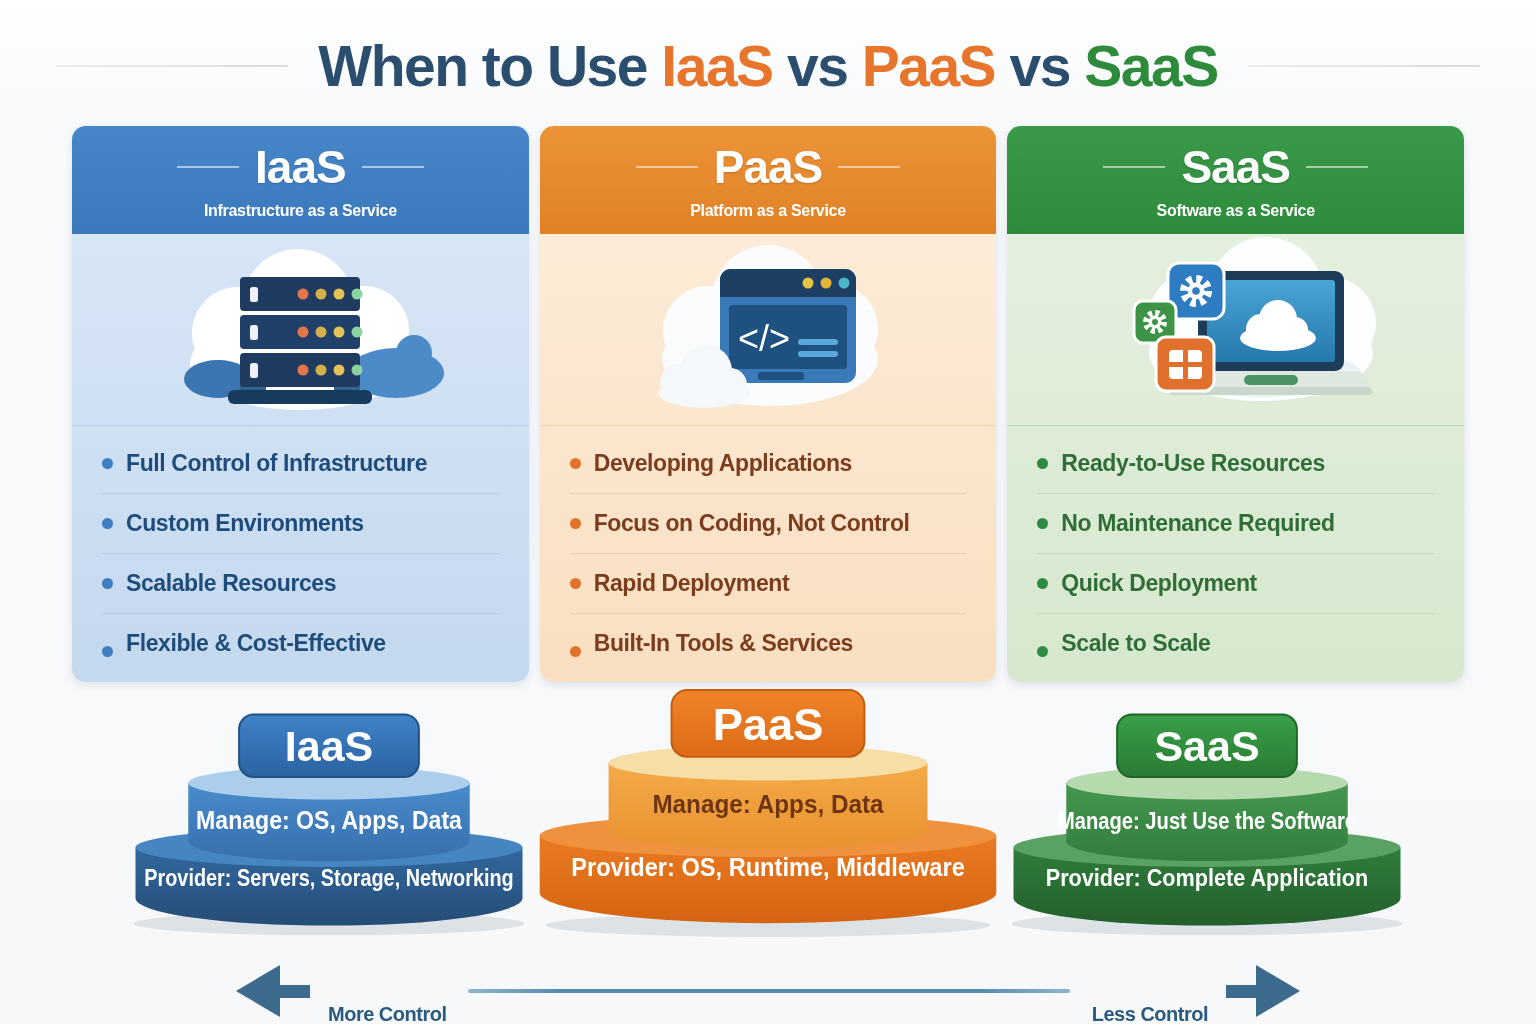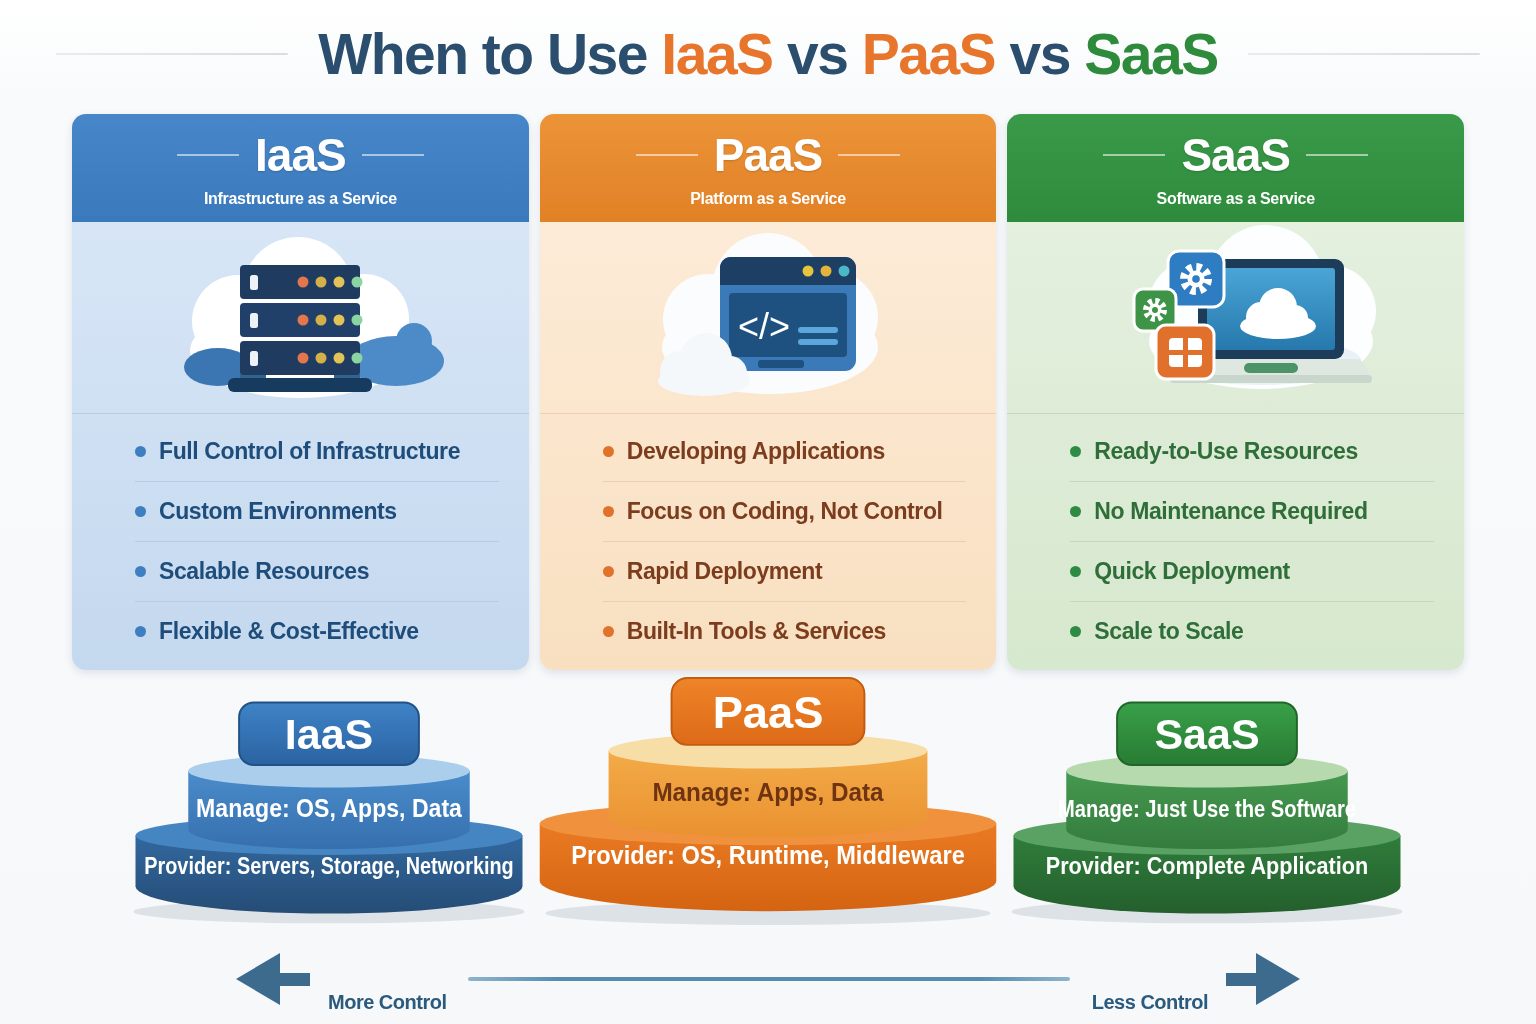--- a/index.html
+++ b/index.html
@@ -3,21 +3,21 @@
 <meta charset="utf-8">
 <style>
   * { margin:0; padding:0; box-sizing:border-box; }
   html,body { background:#eef0f2; }
   .page {
     width:1536px; height:1024px; margin:0 auto; position:relative; overflow:hidden;
     background:linear-gradient(180deg,#ffffff 0%,#f8fafb 10%,#f6f8fa 100%);
     font-family:"Liberation Sans", sans-serif;
   }
   
-  .title-row { display:flex; align-items:center; padding:0 56px; margin-top:14px; height:80px; }
+  .title-row { display:flex; align-items:center; padding:0 56px; margin-top:26px; height:80px; }
   .title-line { flex:1; height:2px; background:linear-gradient(90deg,#e9ecef,#d9dde1); border-radius:1px; }
   h1.title { white-space:nowrap; margin:0 30px; font-size:57px; font-weight:bold; letter-spacing:-1.5px; }
   .t-navy { color:#2b4d6e; } .t-orange { color:#e8752c; } .t-green { color:#2e8b3c; }
   
   .cards { display:flex; gap:11px; padding:0 72px; margin-top:20px; height:556px; }
   .card { flex:1; border-radius:14px; overflow:hidden; box-shadow:0 3px 9px rgba(40,60,90,.12); display:flex; flex-direction:column; }
   .card-iaas { background:linear-gradient(180deg,#dce9f8 0%,#cfe0f3 55%,#c4d8ee 100%); }
   .card-paas { background:linear-gradient(180deg,#fdeedd 0%,#fbe6cd 55%,#f8dfc0 100%); }
   .card-saas { background:linear-gradient(180deg,#e8f2e3 0%,#deecd7 55%,#d6e8ce 100%); }
   .card-header { height:108px; display:flex; flex-direction:column; align-items:center; justify-content:center; }
@@ -26,26 +26,26 @@
   .card-saas .card-header { background:linear-gradient(180deg,#3a9a49,#2e8b3c); }
   .acronym-row { display:flex; align-items:center; }
   .acr-line { width:62px; height:2px; background:rgba(255,255,255,.55); margin:0 16px; }
   .acronym { font-size:46px; font-weight:bold; color:#fff; letter-spacing:-1px; text-shadow:0 1px 2px rgba(0,0,0,.18); }
   .subtitle { font-size:16px; font-weight:bold; color:#fff; margin-top:8px; letter-spacing:-.3px; }
   .icon-area { height:192px; display:flex; align-items:center; justify-content:center; }
   .card-iaas .icon-area { border-bottom:1px solid #b6cce5; }
   .card-paas .icon-area { border-bottom:1px solid #ead0b0; }
   .card-saas .icon-area { border-bottom:1px solid #c2d8ba; }
   .icon-area svg { width:320px; height:185px; }
-  ul.bullets { list-style:none; padding:8px 30px 0; flex:1;margin-left:33px; }
+  ul.bullets { list-style:none; padding:8px 30px 0; flex:1; }
   li.bullet { display:flex; align-items:center; gap:13px; padding:16px 0; }
   .card-iaas li.bullet { border-bottom:1px solid #b6cce5; }
   .card-paas li.bullet { border-bottom:1px solid #ead0b0; }
   .card-saas li.bullet { border-bottom:1px solid #c2d8ba; }
-  li.bullet:last-child { border-bottom:none !important; }
+  li.bullet:last-child { border-bottom:none !important;align-items:flex-end; }
   .dot { width:11px; height:11px; border-radius:50%; flex:0 0 auto; }
   .card-iaas .dot { background:#3d7fc1; } .card-paas .dot { background:#e0722c; } .card-saas .dot { background:#2e8b44; }
   .bullet-text { font-size:23px; font-weight:bold; letter-spacing:-.4px; white-space:nowrap; }
   .card-iaas .bullet-text { color:#1e4d7b; } .card-paas .bullet-text { color:#7c3c1e; } .card-saas .bullet-text { color:#2f6e38; }
   
   .stacks { display:flex; align-items:flex-end; justify-content:center; margin-top:10px; height:254px; }
   .stack { position:relative; }
   .stack-paas-wrap { margin:0 -22px; z-index:2; }
   .stack svg text { font-family:"Liberation Sans", sans-serif; font-weight:bold; }
   

